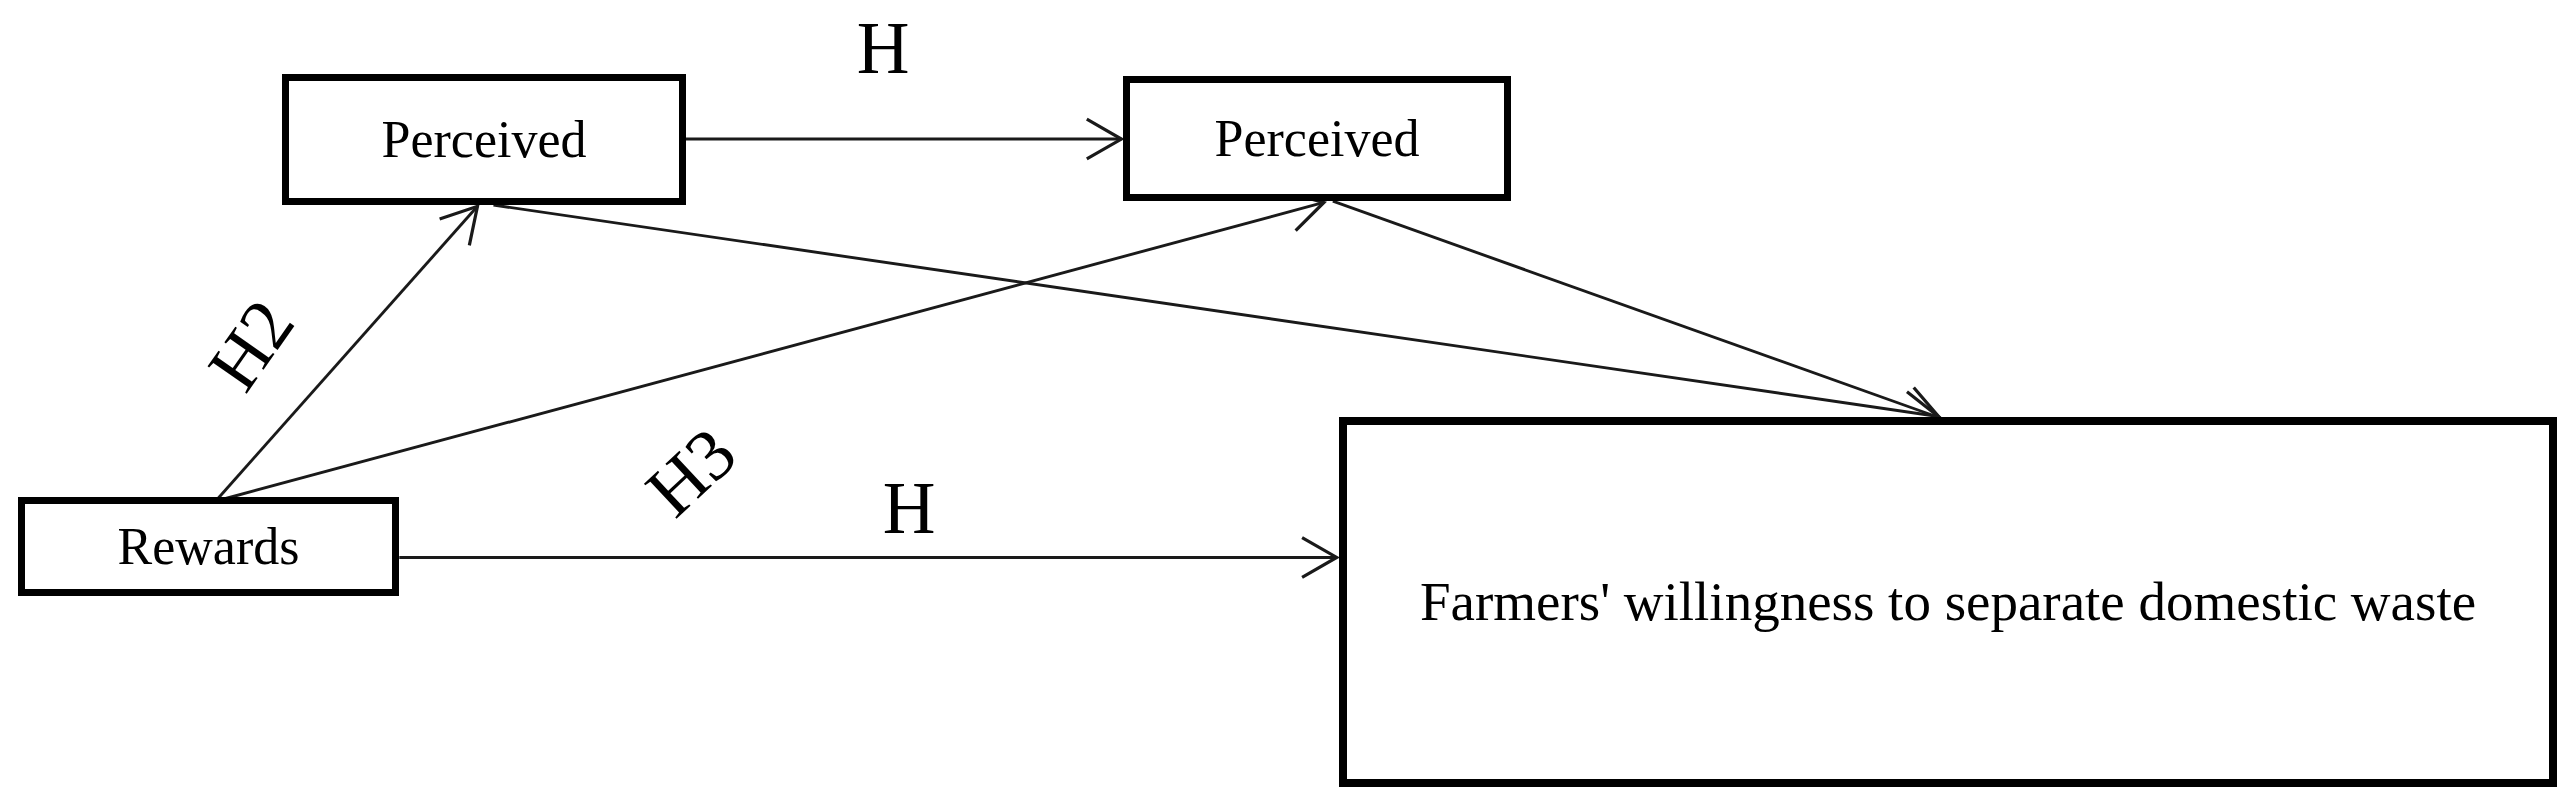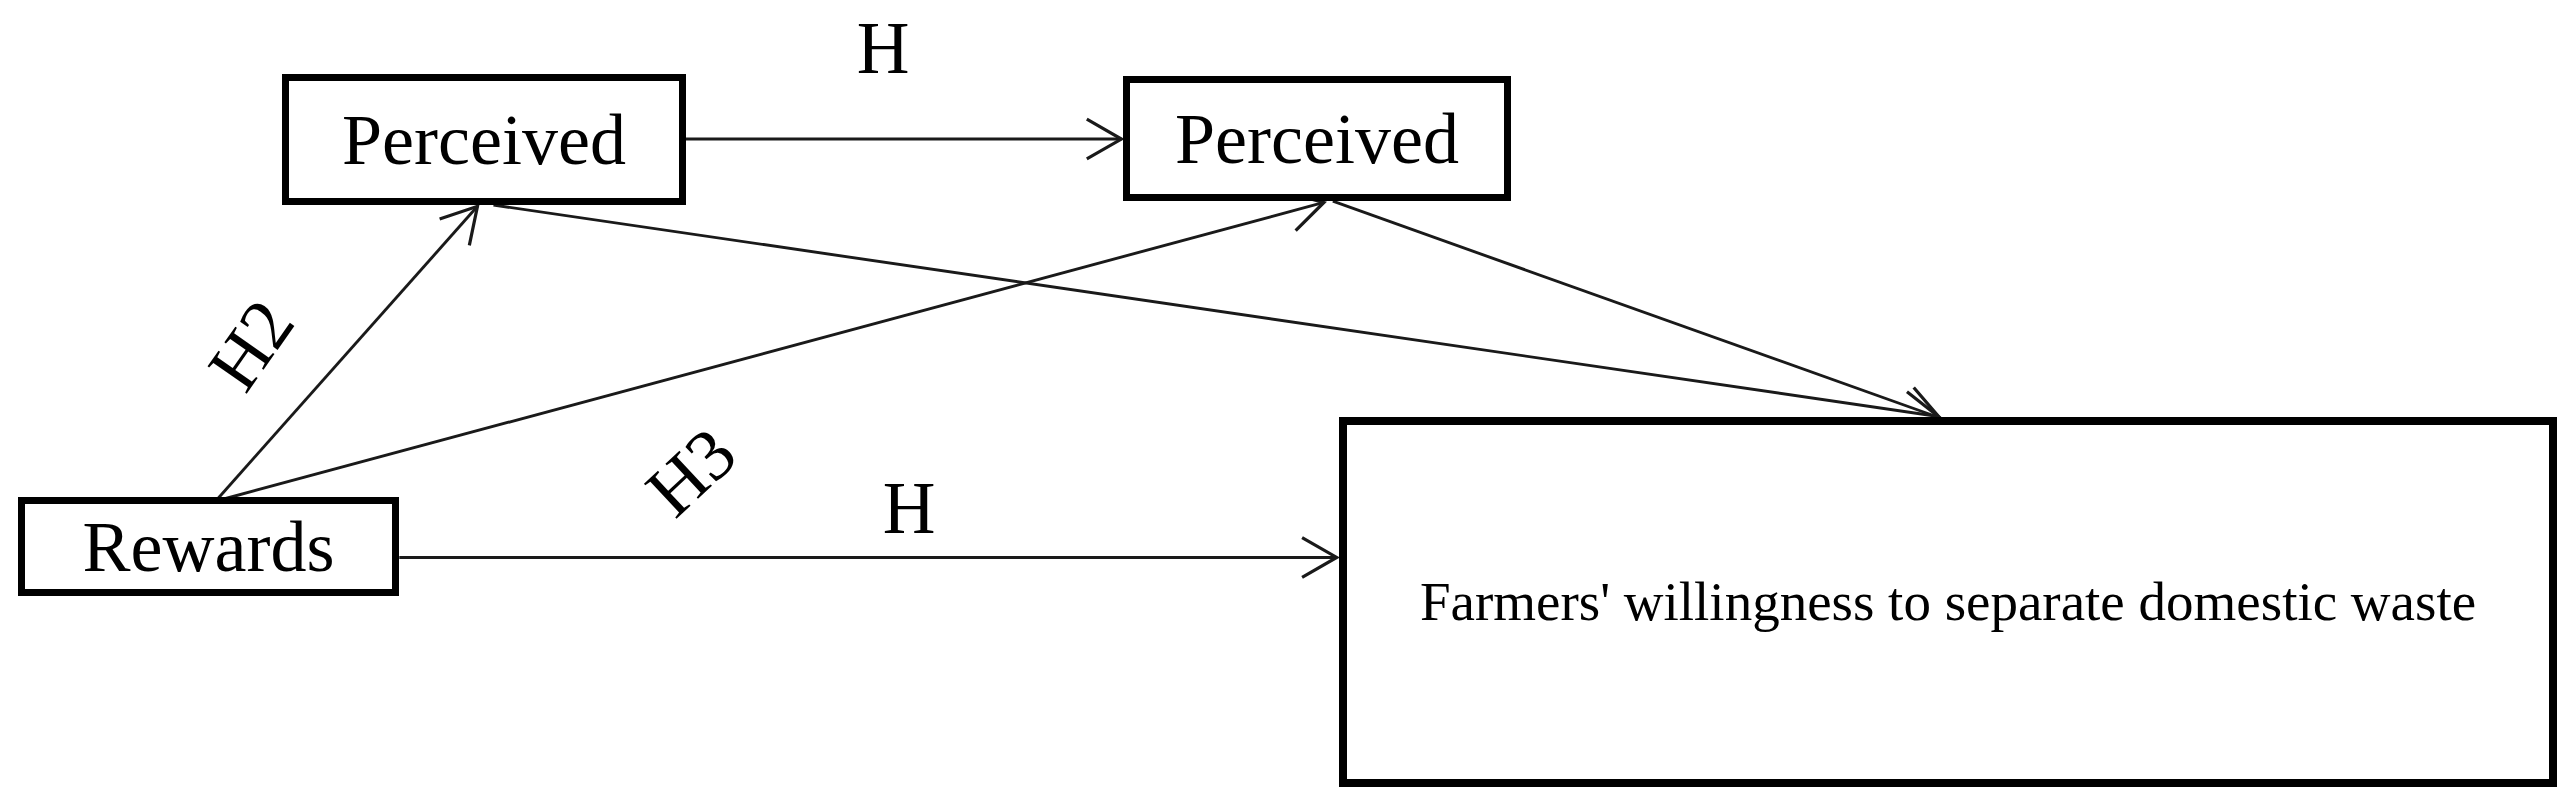--- a/index.html
+++ b/index.html
@@ -28,21 +28,21 @@
     background: #ffffff;
     border: 7.7px solid #000000;
     display: flex;
     flex-direction: column;
     align-items: center;
     justify-content: center;
     text-align: center;
     box-sizing: border-box;
   }
   .node .node-label {
-    font-size: 72px;
+    font-size: 52px;
     line-height: 1;
     white-space: nowrap;
   }
   .node-perceived-left  { left: 282px;  top: 74px; width: 404px;  height: 131px; }
   .node-perceived-right { left: 1123px; top: 76px; width: 388px;  height: 125px; }
   .node-rewards         { left: 18px;   top: 497px; width: 381px;  height: 99px; }
   .node-outcome         { left: 1339px; top: 417px; width: 1218px; height: 370px; border-width: 8.3px; }
   .node-outcome p {
     margin: 0;
     font-size: 55px;

